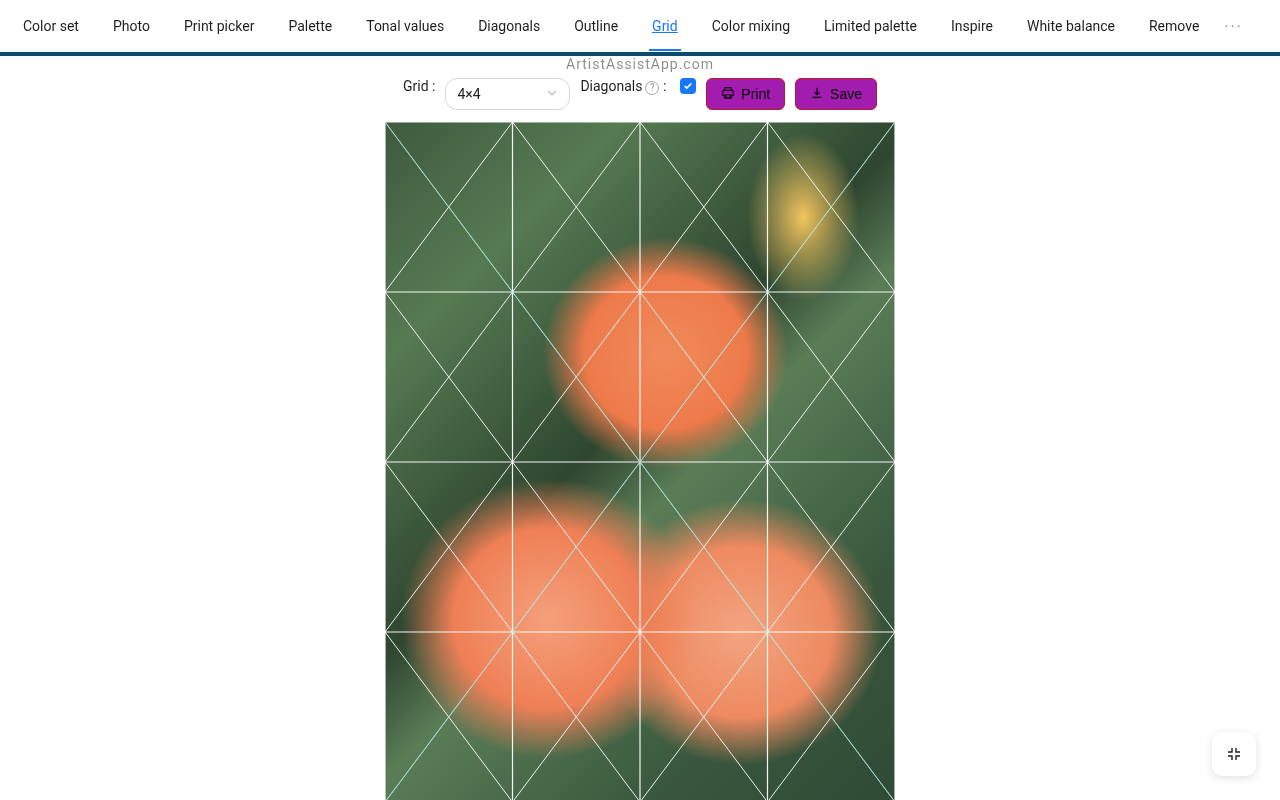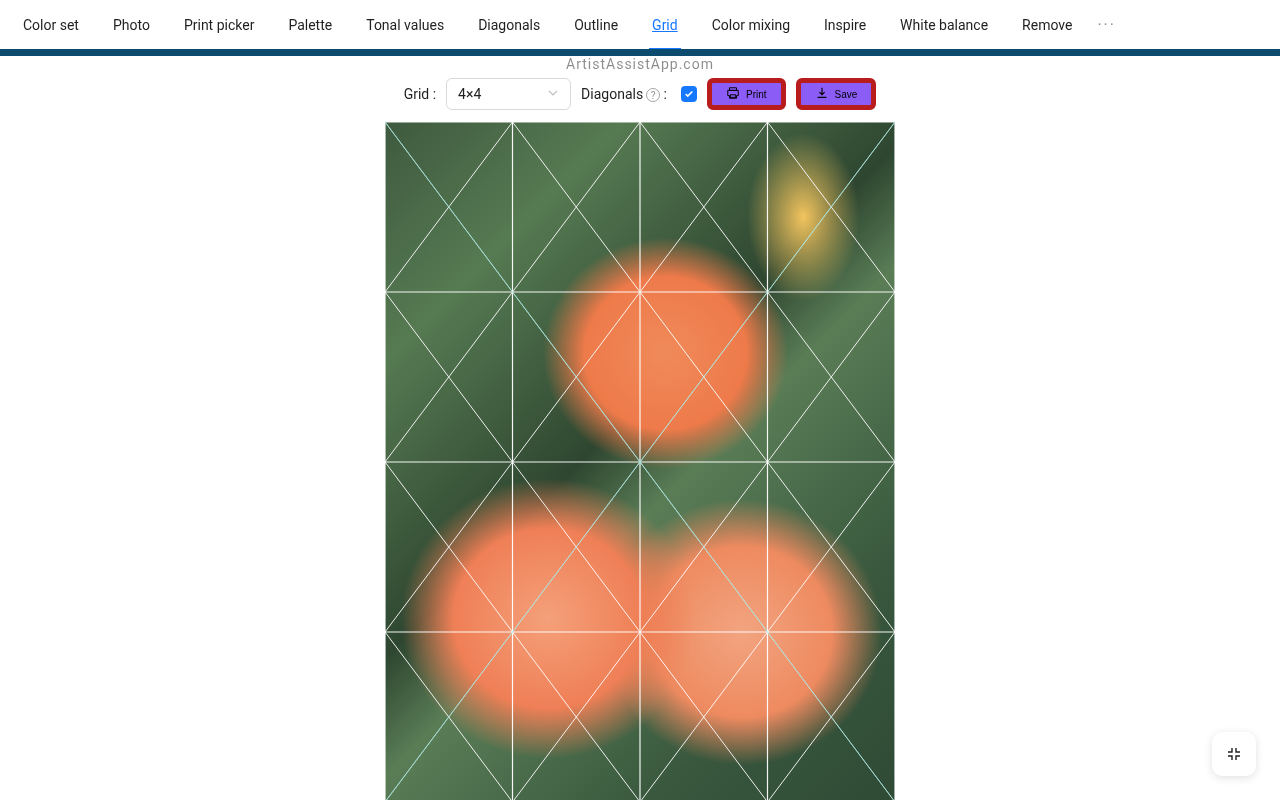--- a/index.html
+++ b/index.html
@@ -6,21 +6,21 @@
   body {
     margin: 0;
     font-family: -apple-system, BlinkMacSystemFont, "Segoe UI", Roboto, sans-serif;
     background: #fff;
     color: rgba(0,0,0,0.88);
     font-size: 14px;
   }
   .tabs {
     display: flex;
     align-items: center;
-    border-bottom: 7px solid #0c4a6e;
+    border-bottom: 4px solid #0c4a6e;
     padding: 0 6px;
     overflow: hidden;
     white-space: nowrap;
     height: 56px;
   }
   .tab {
     padding: 16px 17px;
     color: rgba(0,0,0,0.88);
     cursor: pointer;
     position: relative;
@@ -45,35 +45,34 @@
     letter-spacing: 2px;
   }
   .watermark {
     text-align: center;
     color: rgba(0,0,0,0.45);
     font-size: 14px;
     letter-spacing: 1px;
   }
   .toolbar {
     display: flex;
-    align-items: center;
     justify-content: center;
     gap: 10px;
     margin: 6px 0 12px;
   }
   .label { color: rgba(0,0,0,0.88); }
   .select {
     display: inline-flex;
     align-items: center;
     justify-content: space-between;
     width: 125px;
     height: 32px;
     padding: 0 11px;
     border: 1px solid #d9d9d9;
-    border-radius: 6px;
+    border-radius: 12px;
     cursor: pointer;
     background: #fff;
   }
   .select .arrow {
     color: rgba(0,0,0,0.25);
   }
   .help-icon {
     display: inline-flex;
     align-items: center;
     justify-content: center;
@@ -94,25 +93,25 @@
     cursor: pointer;
     margin-left: 4px;
   }
   .checkbox svg { width: 10px; height: 10px; }
   .btn {
     display: inline-flex;
     align-items: center;
     gap: 6px;
     height: 32px;
     padding: 0 14px;
-    border: 5px solid #b91c1c;
+    border: 1px solid #b91c1c;
     border-radius: 6px;
-    background: #8b5cf6;
-    cursor: pointer;
-    font-size: 10px;
+    background: #a21caf;
+    cursor: pointer;
+    font-size: 14px;
   }
   .btn svg { width: 14px; height: 14px; }
   .canvas-wrap {
     display: flex;
     justify-content: center;
   }
   .canvas {
     position: relative;
     width: 510px;
     height: 680px;
@@ -157,20 +156,21 @@
 <div class="tabs">
   <div class="tab">Color set</div>
   <div class="tab">Photo</div>
   <div class="tab">Print picker</div>
   <div class="tab">Palette</div>
   <div class="tab">Tonal values</div>
   <div class="tab">Diagonals</div>
   <div class="tab">Outline</div>
   <div class="tab active">Grid</div>
   <div class="tab">Color mixing</div>
+  <div class="tab">Limited palette</div>
   <div class="tab">Inspire</div>
   <div class="tab">White balance</div>
   <div class="tab">Remove</div>
   <span class="more-icon">···</span>
 </div>
 
 <div class="watermark">ArtistAssistApp.com</div>
 
 <div class="toolbar">
   <span class="label">Grid :</span>

